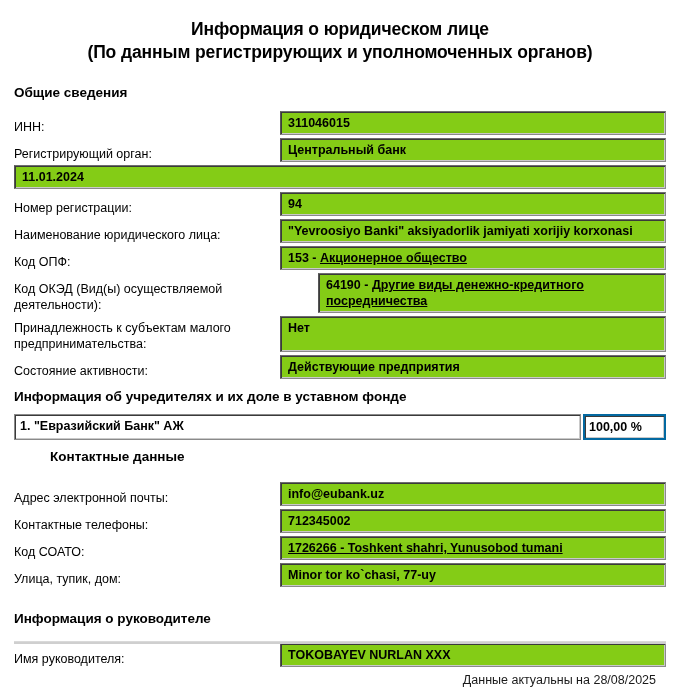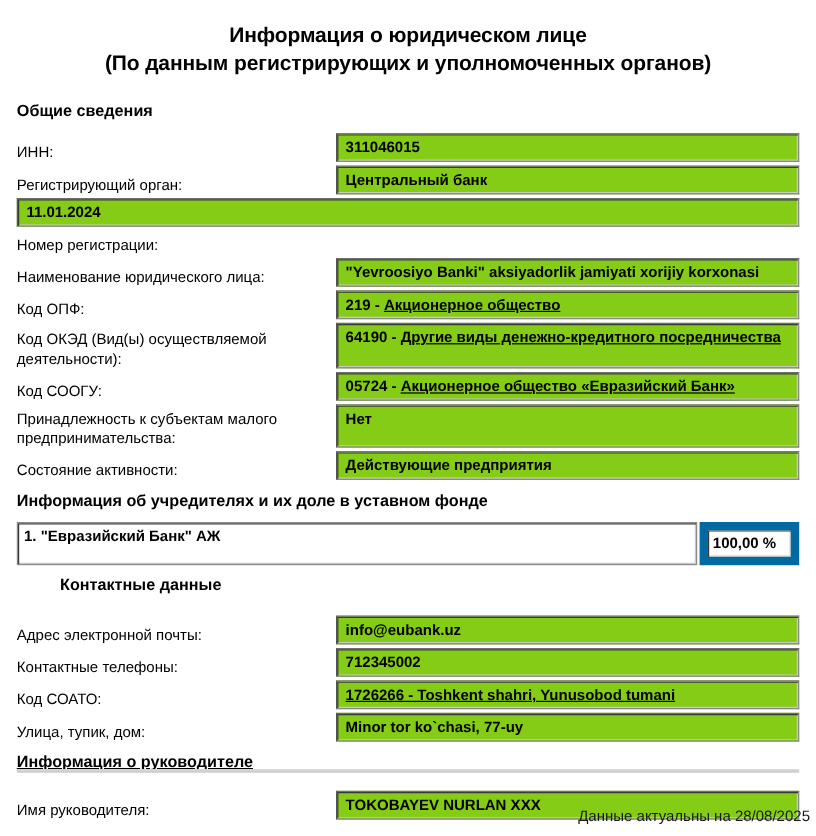--- a/index.html
+++ b/index.html
@@ -39,21 +39,21 @@
   .section-heading {
     font-weight: bold;
     font-size: 13.5px;
     margin: 0;
     padding: 0;
     line-height: 16px;
   }
   .sh-general   { margin-top: 21px; }
   .sh-founders  { margin-top: 10px; }
   .sh-contacts  { margin-top: 9px; padding-left: 36px; }
-  .sh-director  { margin-top: 9px; text-decoration: underline; }
+  .sh-director  { margin-top: 24px; }
 
   
   .rows { margin-top: 10px; }
   .rows.contacts-rows { margin-top: 17px; }
   .rows.director-rows { margin-top: 16px; }
 
   .row {
     display: flex;
     align-items: flex-end;
     margin-bottom: 3px;
@@ -75,21 +75,21 @@
     border: 1px solid #8a8a8a;
     border-top-color: #6e6e6e;
     border-left-color: #555555;
     box-shadow: inset 1px 1px 0 #3a3a3a, inset -1px -1px 0 #c9c9c9;
     background: #84cc16;
     font-weight: bold;
     font-size: 12.5px;
     line-height: 16px;
     padding: 3px 5px 3px 7px;
   }
-  .valuebox.two-line { min-height: 38px; }
+  .valuebox.two-line { min-height: 38px; margin-left: 38px; }
   .valuebox.tall { min-height: 36px; }
   .valuebox .uline { text-decoration: underline; }
 
   
   .founder-row {
     display: flex;
     align-items: stretch;
     margin-top: 9px;
   }
   .founder-name {
@@ -100,21 +100,21 @@
     background: #fff;
     font-weight: bold;
     font-size: 12.5px;
     line-height: 16px;
     padding: 3px 5px 3px 5px;
   }
   .founder-share {
     flex: 1 1 auto;
     box-sizing: border-box;
     margin-left: 2px;
-    border: 7px solid #0369a1;
+    border: 2px solid #0369a1;
     box-shadow: inset 1px 1px 0 #3a3a3a, inset -1px -1px 0 #c9c9c9;
     background: #fff;
     font-weight: bold;
     font-size: 12.5px;
     line-height: 16px;
     padding: 3px 3px 3px 4px;
     text-align: left;
   }
 
   
@@ -123,21 +123,21 @@
     left: 14px;
     right: 14px;
     top: 641px;
     height: 3px;
     background: #cfcfcf;
     border-top: 1px solid #d9d9d9;
     box-sizing: border-box;
   }
   .footer-note {
     position: absolute;
-    right: 5px;
+    right: 24px;
     top: 672px;
     font-size: 12.5px;
     line-height: 16px;
     color: #1a1a1a;
     text-align: left;
   }
 </style>
 </head>
 <body>
 
@@ -161,41 +161,38 @@
       <div class="label">Регистрирующий орган:</div>
       <div class="valuebox">Центральный банк</div>
     </div>
 
     <div class="row">
       <div class="valuebox">11.01.2024</div>
     </div>
 
     <div class="row">
       <div class="label">Номер регистрации:</div>
+      <div class="valuebox">94</div>
     </div>
 
     <div class="row">
       <div class="label">Наименование юридического лица:</div>
       <div class="valuebox">"Yevroosiyo Banki" aksiyadorlik jamiyati xorijiy korxonasi</div>
     </div>
 
     <div class="row">
       <div class="label">Код ОПФ:</div>
-      <div class="valuebox"><span>219 - </span><span class="uline">Акционерное общество</span></div>
+      <div class="valuebox"><span>153 - </span><span class="uline">Акционерное общество</span></div>
     </div>
 
     <div class="row">
       <div class="label"><span>Код ОКЭД (Вид(ы) осуществляемой</span><span class="l2">деятельности):</span></div>
       <div class="valuebox two-line"><span>64190 - </span><span class="uline">Другие виды денежно-кредитного посредничества</span></div>
     </div>
 
-    <div class="row">
-      <div class="label">Код СООГУ:</div>
-      <div class="valuebox"><span>05724 - </span><span class="uline">Акционерное общество «Евразийский Банк»</span></div>
-    </div>
 
     <div class="row">
       <div class="label"><span>Принадлежность к субъектам малого</span><span class="l2">предпринимательства:</span></div>
       <div class="valuebox tall">Нет</div>
     </div>
 
     <div class="row">
       <div class="label">Состояние активности:</div>
       <div class="valuebox">Действующие предприятия</div>
     </div>

